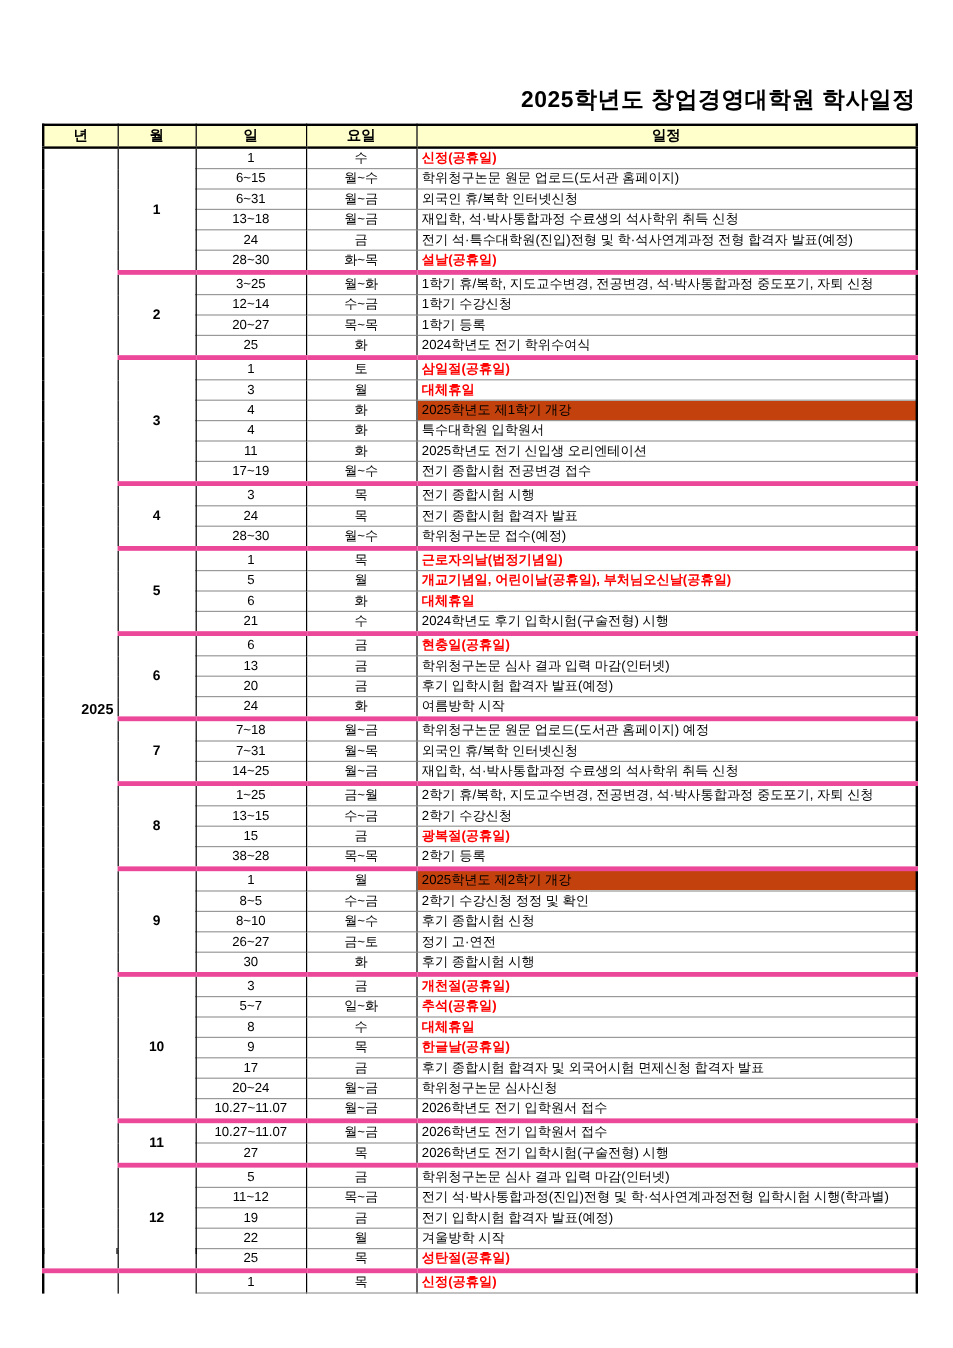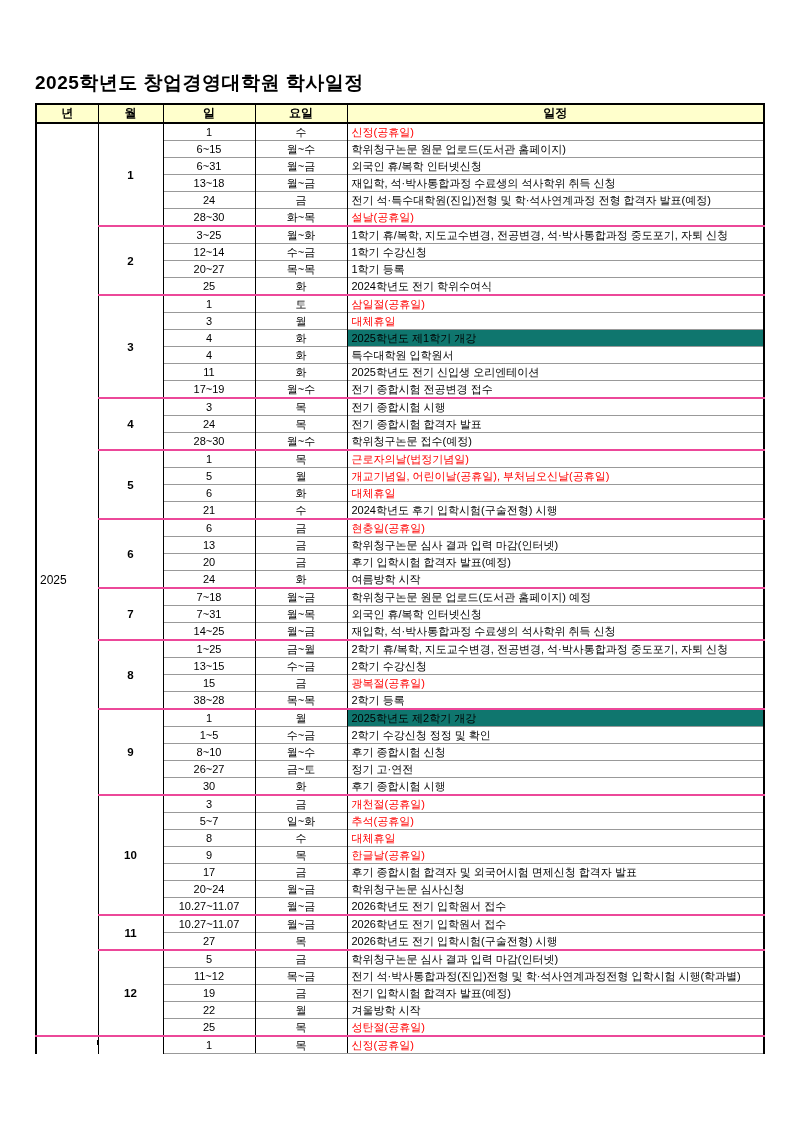--- a/index.html
+++ b/index.html
@@ -7,21 +7,21 @@
   body {
     width: 794px; height: 1123px;
     background: #ffffff;
     font-family: "Liberation Sans", sans-serif;
     position: relative;
     overflow: hidden;
   }
   .title {
     position: absolute;
     top: 70px; left: 35px; width: 728px;
-    text-align: left;
+    text-align: right;
     font-size: 19px;
     font-weight: bold;
     color: #000;
     margin: 0;
     letter-spacing: 0.5px;
   }
   table.calendar {
     position: absolute;
     top: 103px; left: 35px;
     width: 728px;
@@ -53,41 +53,41 @@
     font-size: 11px;
     line-height: 16px;
     padding: 0 3px;
     border-left: 1px solid #000;
     border-right: 1px solid #000;
     border-top: 1px solid #999;
     color: #000;
     overflow: hidden;
     white-space: nowrap;
   }
-  tr.group-start td { border-top: 2px solid #ec4899; }
+  tr.group-start td { border-top: 4px solid #ec4899; }
   tbody tr:first-child td { border-top: none; }
   tbody tr:last-child td { border-bottom: 1px solid #999; }
   td.year-cell {
-    font-weight: normal;
+    font-weight: bold;
     font-size: 12px;
-    text-align: left;
+    text-align: right;
     vertical-align: middle;
     border-bottom: none !important;
   }
   td.month-cell {
     font-weight: bold;
     font-size: 11.5px;
     text-align: center;
     vertical-align: middle;
     border-bottom: none !important;
   }
   td.day-cell, td.weekday-cell { text-align: center; }
   td.event-cell { text-align: left; padding-left: 4px; }
-  td.red { color: #FF0000; }
-  td.highlight { background: #0f766e; }
+  td.red { color: #FF0000; font-weight: bold; }
+  td.highlight { background: #c2410c; }
   .table-stub {
     position: absolute;
     top: 1040px; left: 35px;
     width: 728px; height: 5px;
   }
   .stub-line { position: absolute; top: 0; height: 5px; background: #000; }
   .stub-line.l1 { left: 0; width: 2px; }
   .stub-line.l2 { left: 62px; width: 1px; }
   .stub-line.l3 { left: 128px; width: 1px; }
 </style>
@@ -293,21 +293,21 @@
         <td class="weekday-cell">목~목</td>
         <td class="event-cell">2학기 등록</td>
       </tr>
       <tr class="group-start">
         <td class="month-cell" rowspan="5">9</td>
         <td class="day-cell">1</td>
         <td class="weekday-cell">월</td>
         <td class="event-cell highlight">2025학년도 제2학기 개강</td>
       </tr>
       <tr>
-        <td class="day-cell">1~5</td>
+        <td class="day-cell">8~5</td>
         <td class="weekday-cell">수~금</td>
         <td class="event-cell">2학기 수강신청 정정 및 확인</td>
       </tr>
       <tr>
         <td class="day-cell">8~10</td>
         <td class="weekday-cell">월~수</td>
         <td class="event-cell">후기 종합시험 신청</td>
       </tr>
       <tr>
         <td class="day-cell">26~27</td>

